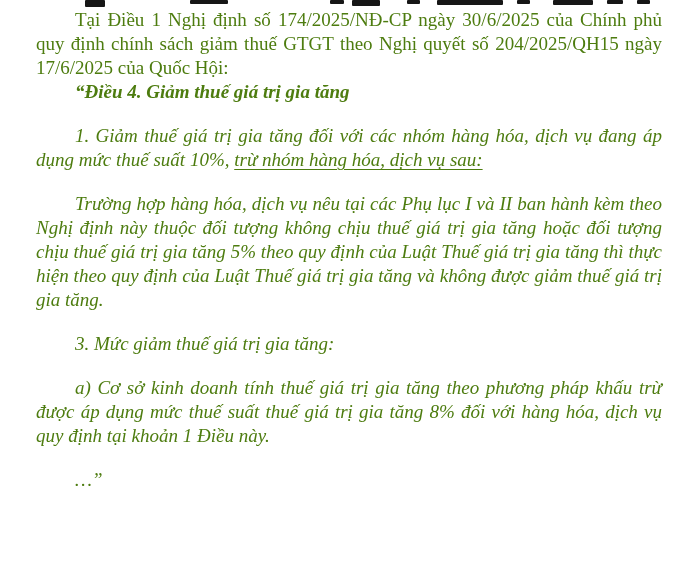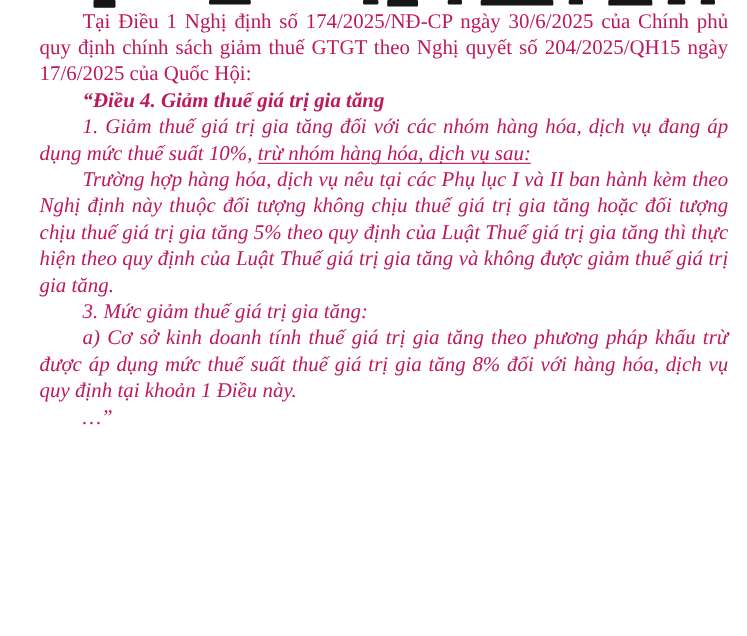--- a/index.html
+++ b/index.html
@@ -5,21 +5,21 @@
   html, body { margin: 0; padding: 0; }
   body {
     width: 679px; height: 578px;
     background: #ffffff;
     overflow: hidden;
   }
   .page {
     position: relative;
     width: 679px; height: 578px;
     background: #ffffff;
-    color: #be185d;
+    color: #4d7c0f;
     font-family: "Liberation Serif", serif;
   }
   
   .fragments {
     position: absolute; top: 0; left: 0;
     width: 679px; height: 8px;
     overflow: hidden;
   }
   .fragments i {
     position: absolute; top: 0;
@@ -29,21 +29,21 @@
   .doc {
     position: absolute;
     top: 8px; left: 36px;
     width: 626px;
     font-size: 19px;
     line-height: 24px;
     text-align: justify;
   }
   .para { margin: 0; text-indent: 39px; }
   .style-regular     { font-style: normal;  font-weight: normal; }
-  .style-italic      { font-style: italic;  font-weight: normal; }
+  .style-italic      { font-style: italic;  font-weight: normal; margin-top: 20px; }
   .style-bold-italic { font-style: italic;  font-weight: bold; }
   .u {
     text-decoration: underline;
     text-decoration-thickness: 1px;
     text-underline-offset: 3px;
   }
 </style>
 </head>
 <body>
 

